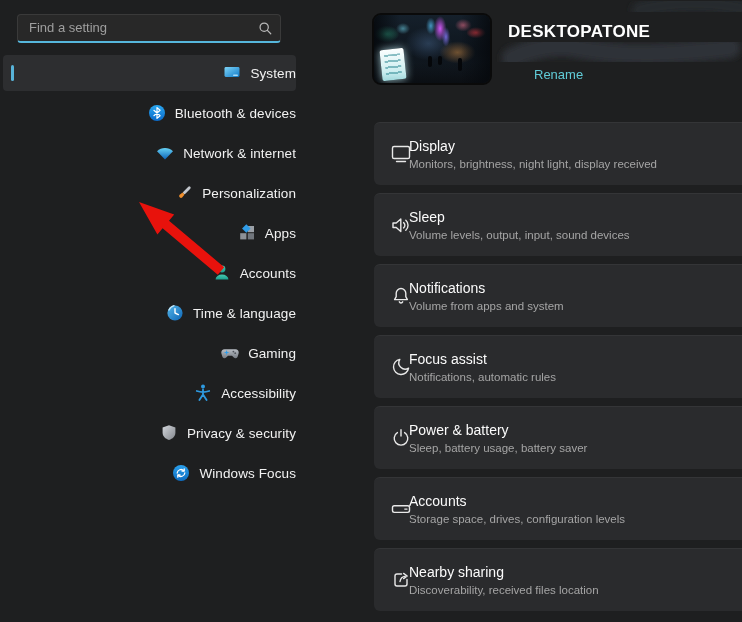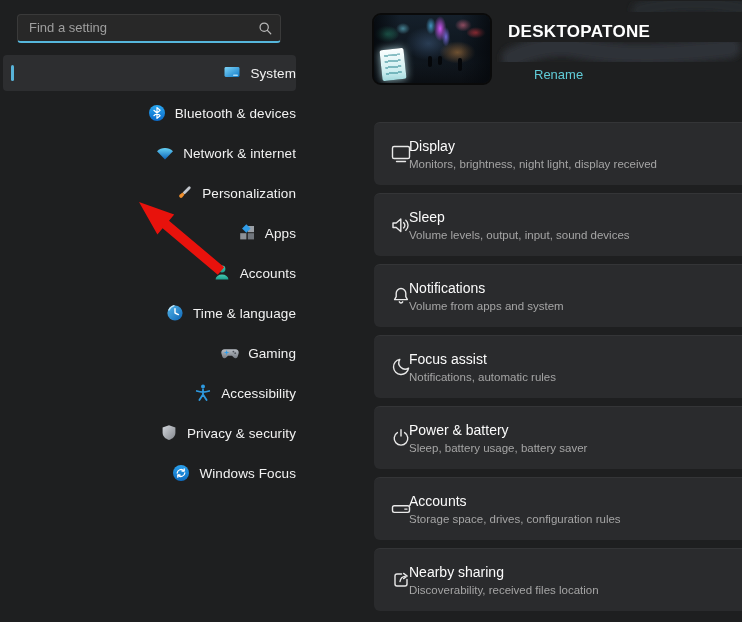--- a/index.html
+++ b/index.html
@@ -373,21 +373,21 @@
 
   <div class="card">
     <span class="card-ic">
       <svg width="24" height="24" viewBox="0 0 24 24">
           <rect x="3.5" y="8.8" width="17" height="6.6" rx="1.8" fill="none" stroke="#e8e8e8" stroke-width="1.4"></rect>
           <line x1="15.8" y1="12.1" x2="18" y2="12.1" stroke="#e8e8e8" stroke-width="1.4" stroke-linecap="round"></line>
         </svg>
     </span>
     <div class="card-text">
       <div class="card-title">Accounts</div>
-      <div class="card-sub">Storage space, drives, configuration rules</div>
+      <div class="card-sub">Storage space, drives, configuration levels</div>
     </div>
   </div>
 
   <div class="card">
     <span class="card-ic">
       <svg width="24" height="24" viewBox="0 0 24 24">
           <path d="M12.5 6 H8 a2 2 0 0 0-2 2 v8 a2 2 0 0 0 2 2 h8 a2 2 0 0 0 2-2 v-4.5" fill="none" stroke="#e8e8e8" stroke-width="1.4" stroke-linecap="round"></path>
           <path d="M11 13.5 c.4-3 2.4-5 5.6-5.4" fill="none" stroke="#e8e8e8" stroke-width="1.4" stroke-linecap="round"></path>
           <path d="M14.6 5.4 l3.6 2.6 -3.6 2.6" fill="none" stroke="#e8e8e8" stroke-width="1.4" stroke-linecap="round" stroke-linejoin="round"></path>
         </svg>

